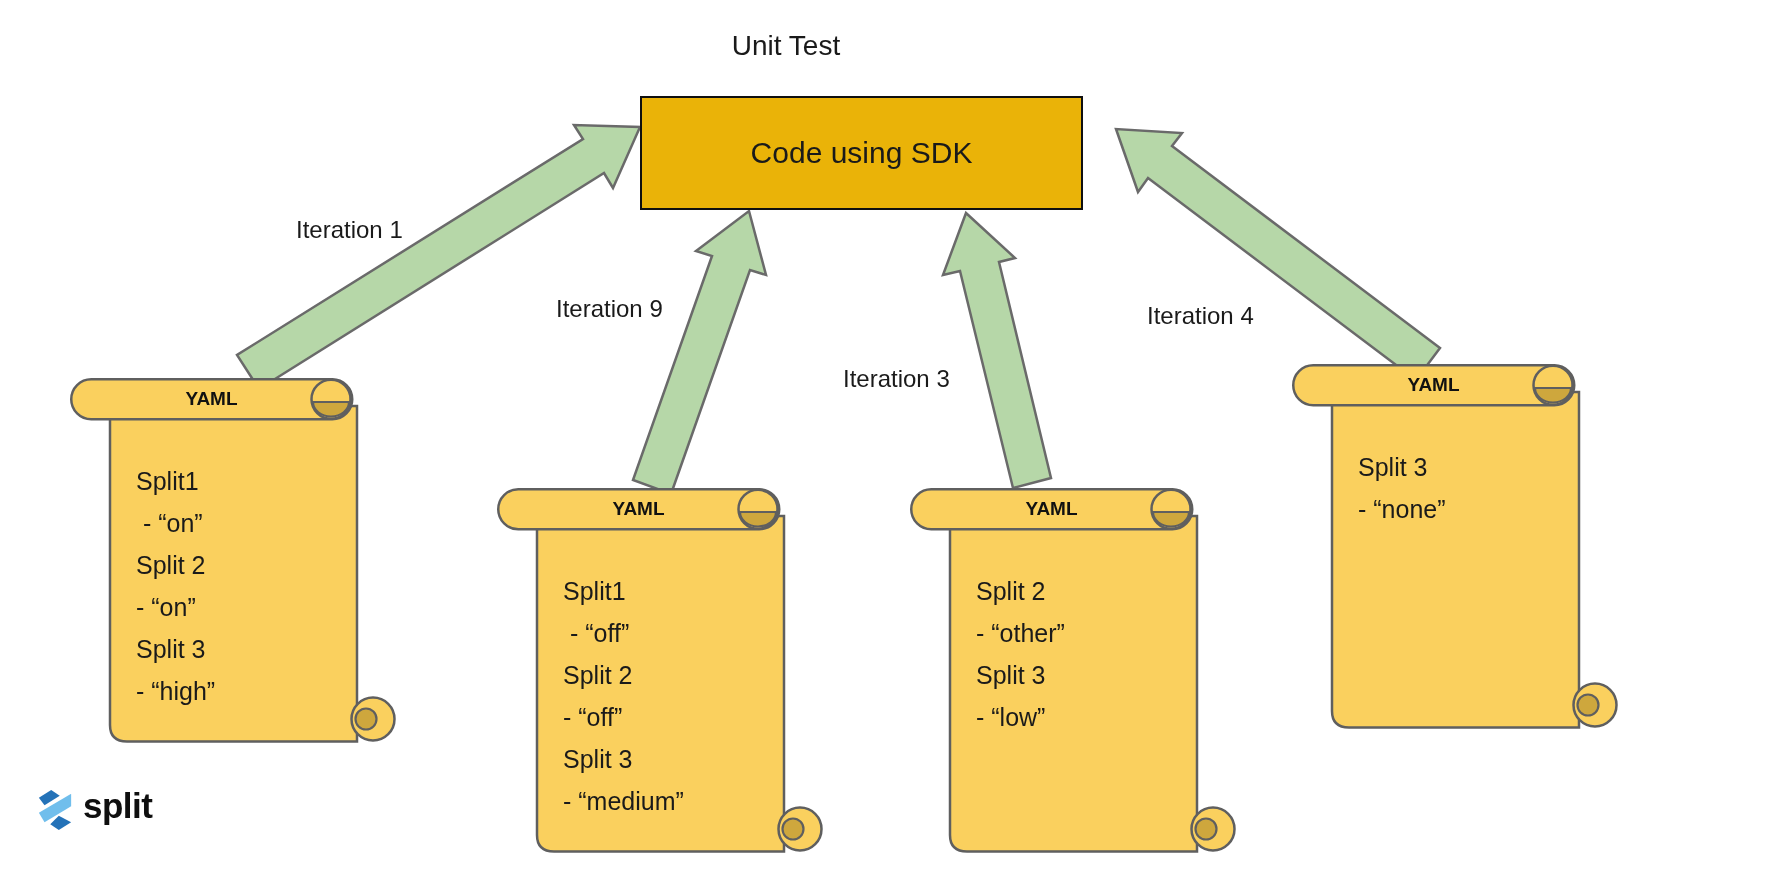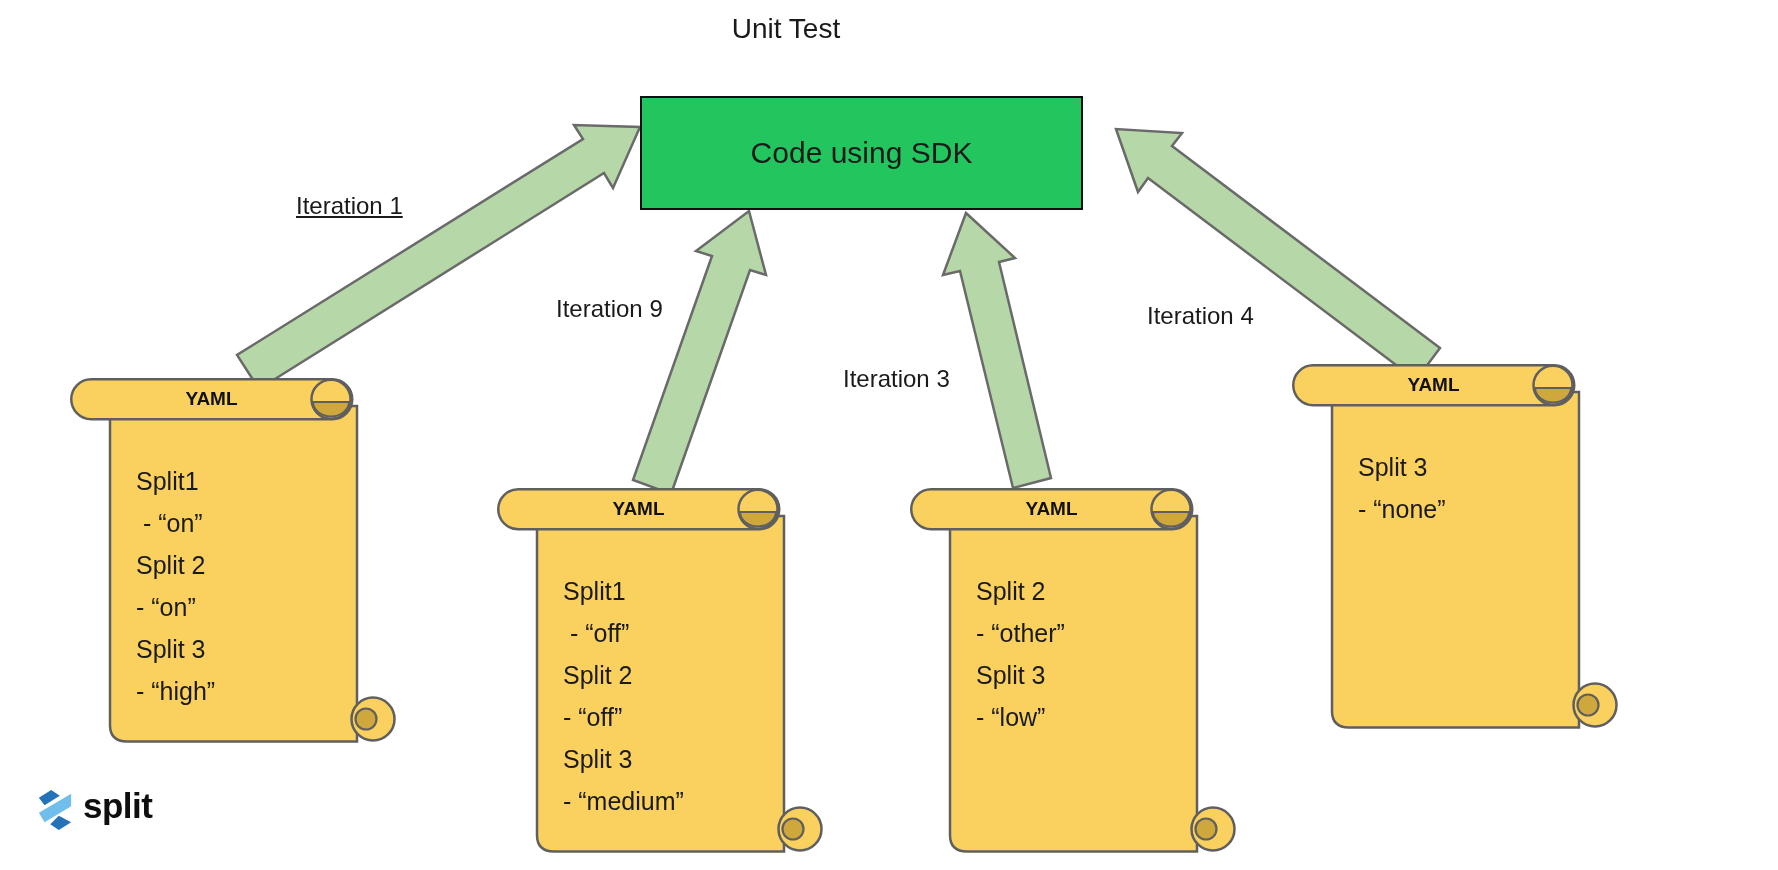--- a/index.html
+++ b/index.html
@@ -2,31 +2,31 @@
 <html><head>
 <meta charset="utf-8">
 <style>
   html,body{margin:0;padding:0;background:#fff;}
   .canvas{
     position:relative;width:1778px;height:870px;background:#ffffff;
     font-family:"Liberation Sans",sans-serif;overflow:hidden;
   }
   .layer{position:absolute;left:0;top:0;}
   .title{
-    position:absolute;left:636px;top:13px;width:300px;text-align:center;
+    position:absolute;left:636px;top:30px;width:300px;text-align:center;
     font-size:28px;color:#1a1a1a;
   }
   .sdk-box{
     position:absolute;left:640px;top:96px;width:443px;height:114px;
-    box-sizing:border-box;background:#22c55e;border:2.5px solid #0f0f0f;
+    box-sizing:border-box;background:#eab308;border:2.5px solid #0f0f0f;
     display:flex;align-items:center;justify-content:center;
   }
   .sdk-box span{font-size:30px;color:#1a1a1a;}
   .iter{position:absolute;font-size:24px;color:#1a1a1a;white-space:nowrap;}
-  .iter1{left:296px;top:192px;text-decoration:underline;}
+  .iter1{left:296px;top:216px;}
   .iter2{left:556px;top:295px;}
   .iter3{left:843px;top:365px;}
   .iter4{left:1147px;top:302px;}
   .scroll{position:absolute;width:330px;height:365px;}
   .s1{left:70px;top:378px;}
   .s2{left:497px;top:488px;}
   .s3{left:910px;top:488px;}
   .s4{left:1292px;top:364px;}
   .scroll svg{position:absolute;left:0;top:0;}
   .scroll-header{

